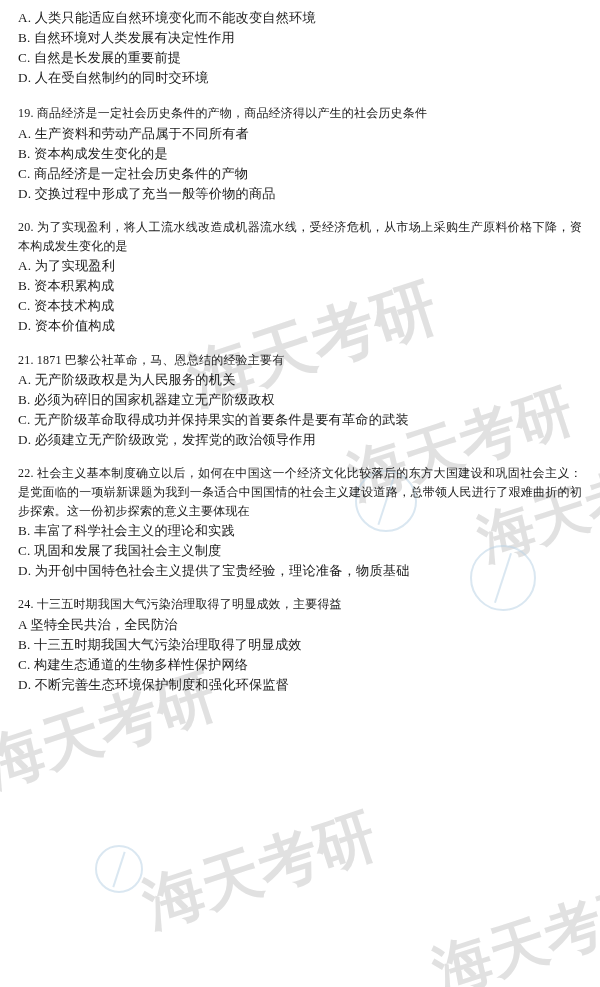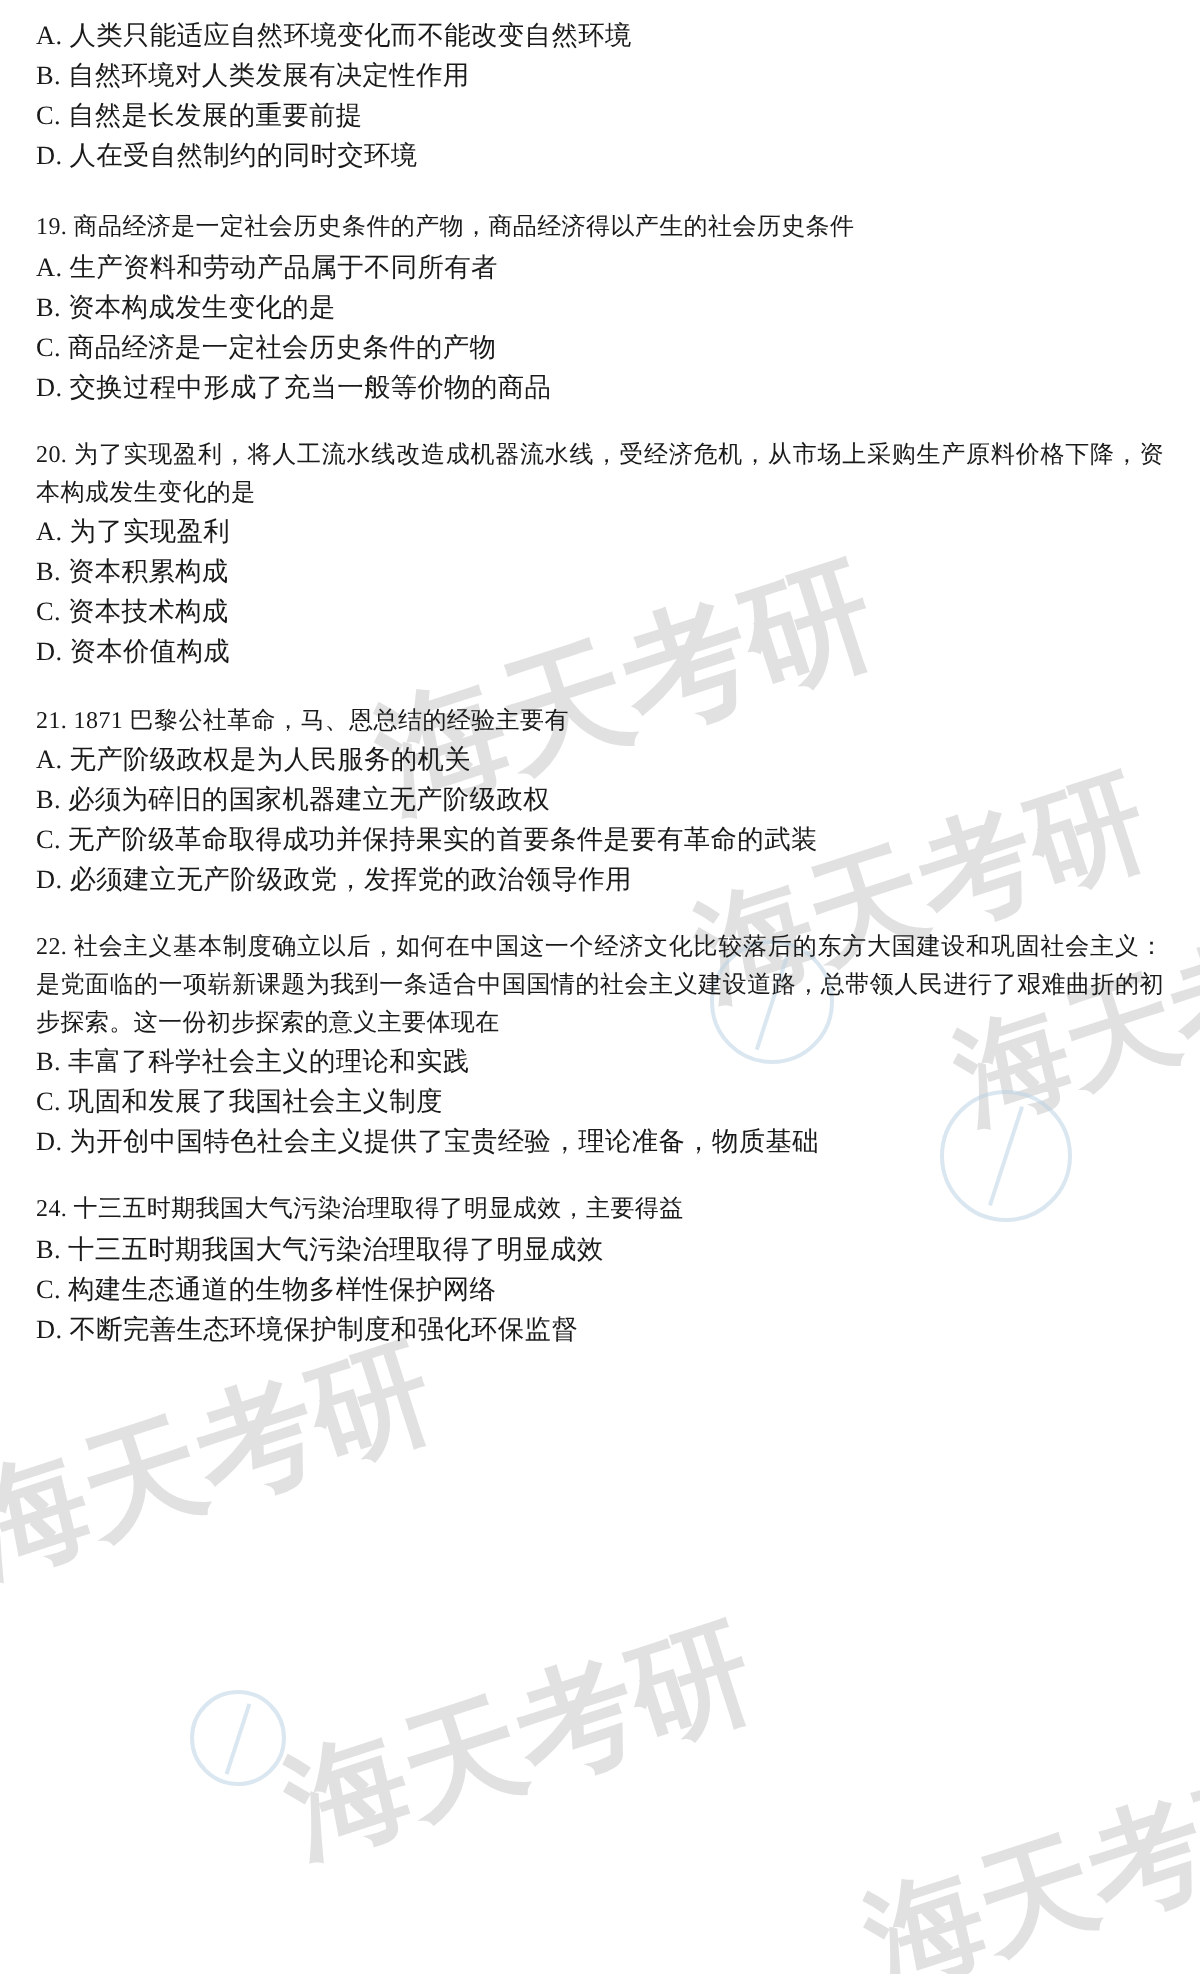--- a/index.html
+++ b/index.html
@@ -130,18 +130,19 @@
   <div class="block">
     <div class="stem">22. 社会主义基本制度确立以后，如何在中国这一个经济文化比较落后的东方大国建设和巩固社会主义：是党面临的一项崭新课题为我到一条适合中国国情的社会主义建设道路，总带领人民进行了艰难曲折的初步探索。这一份初步探索的意义主要体现在</div>
     <div class="opt">B. 丰富了科学社会主义的理论和实践</div>
     <div class="opt">C. 巩固和发展了我国社会主义制度</div>
     <div class="opt">D. 为开创中国特色社会主义提供了宝贵经验，理论准备，物质基础</div>
   </div>
 
 
   <div class="block">
     <div class="stem">24. 十三五时期我国大气污染治理取得了明显成效，主要得益</div>
+    <div class="opt">A 坚特全民共治，全民防治</div>
     <div class="opt">B. 十三五时期我国大气污染治理取得了明显成效</div>
     <div class="opt">C. 构建生态通道的生物多样性保护网络</div>
     <div class="opt">D. 不断完善生态环境保护制度和强化环保监督</div>
   </div>
 
 </div>
 
 </body></html>

